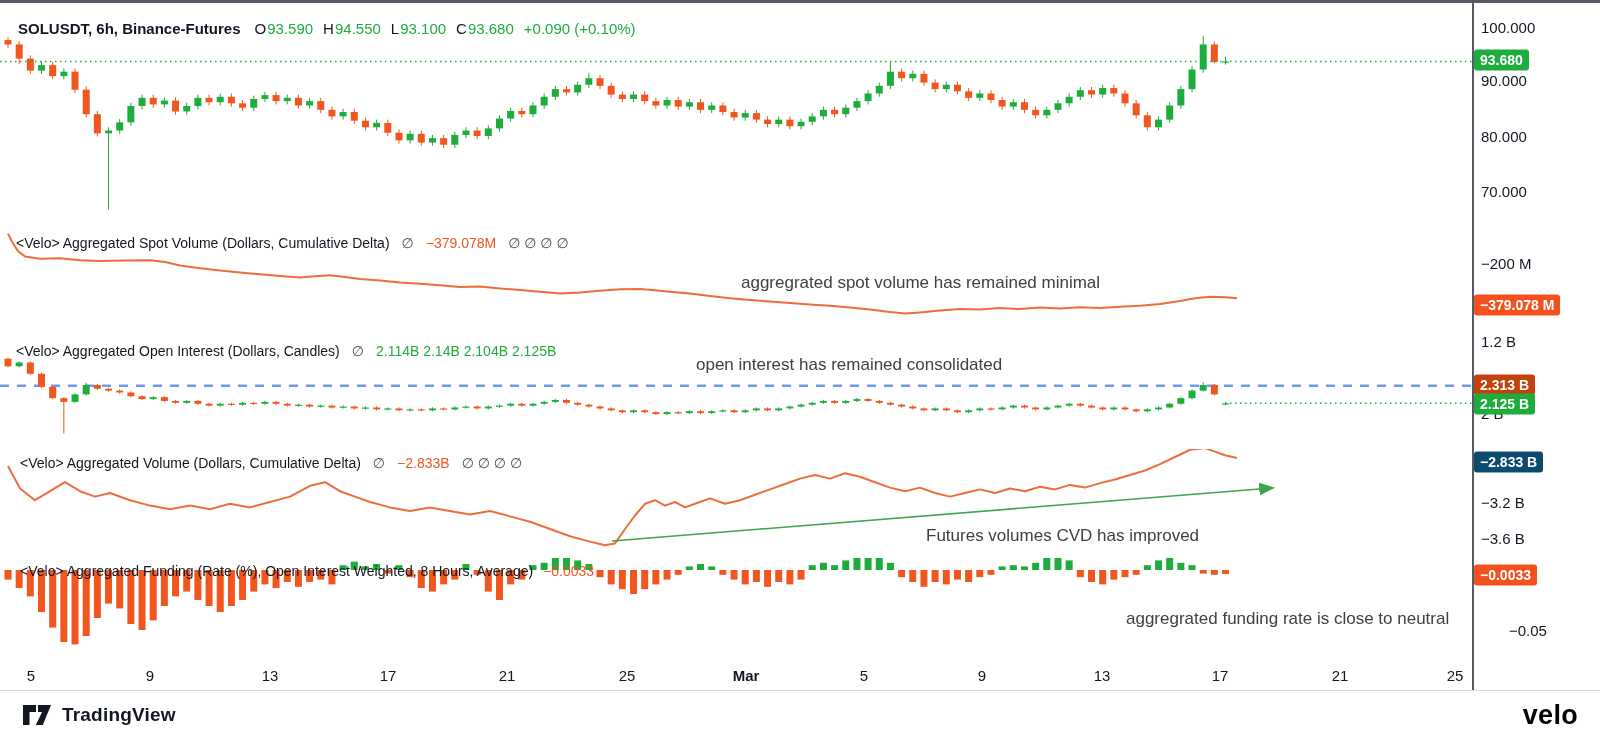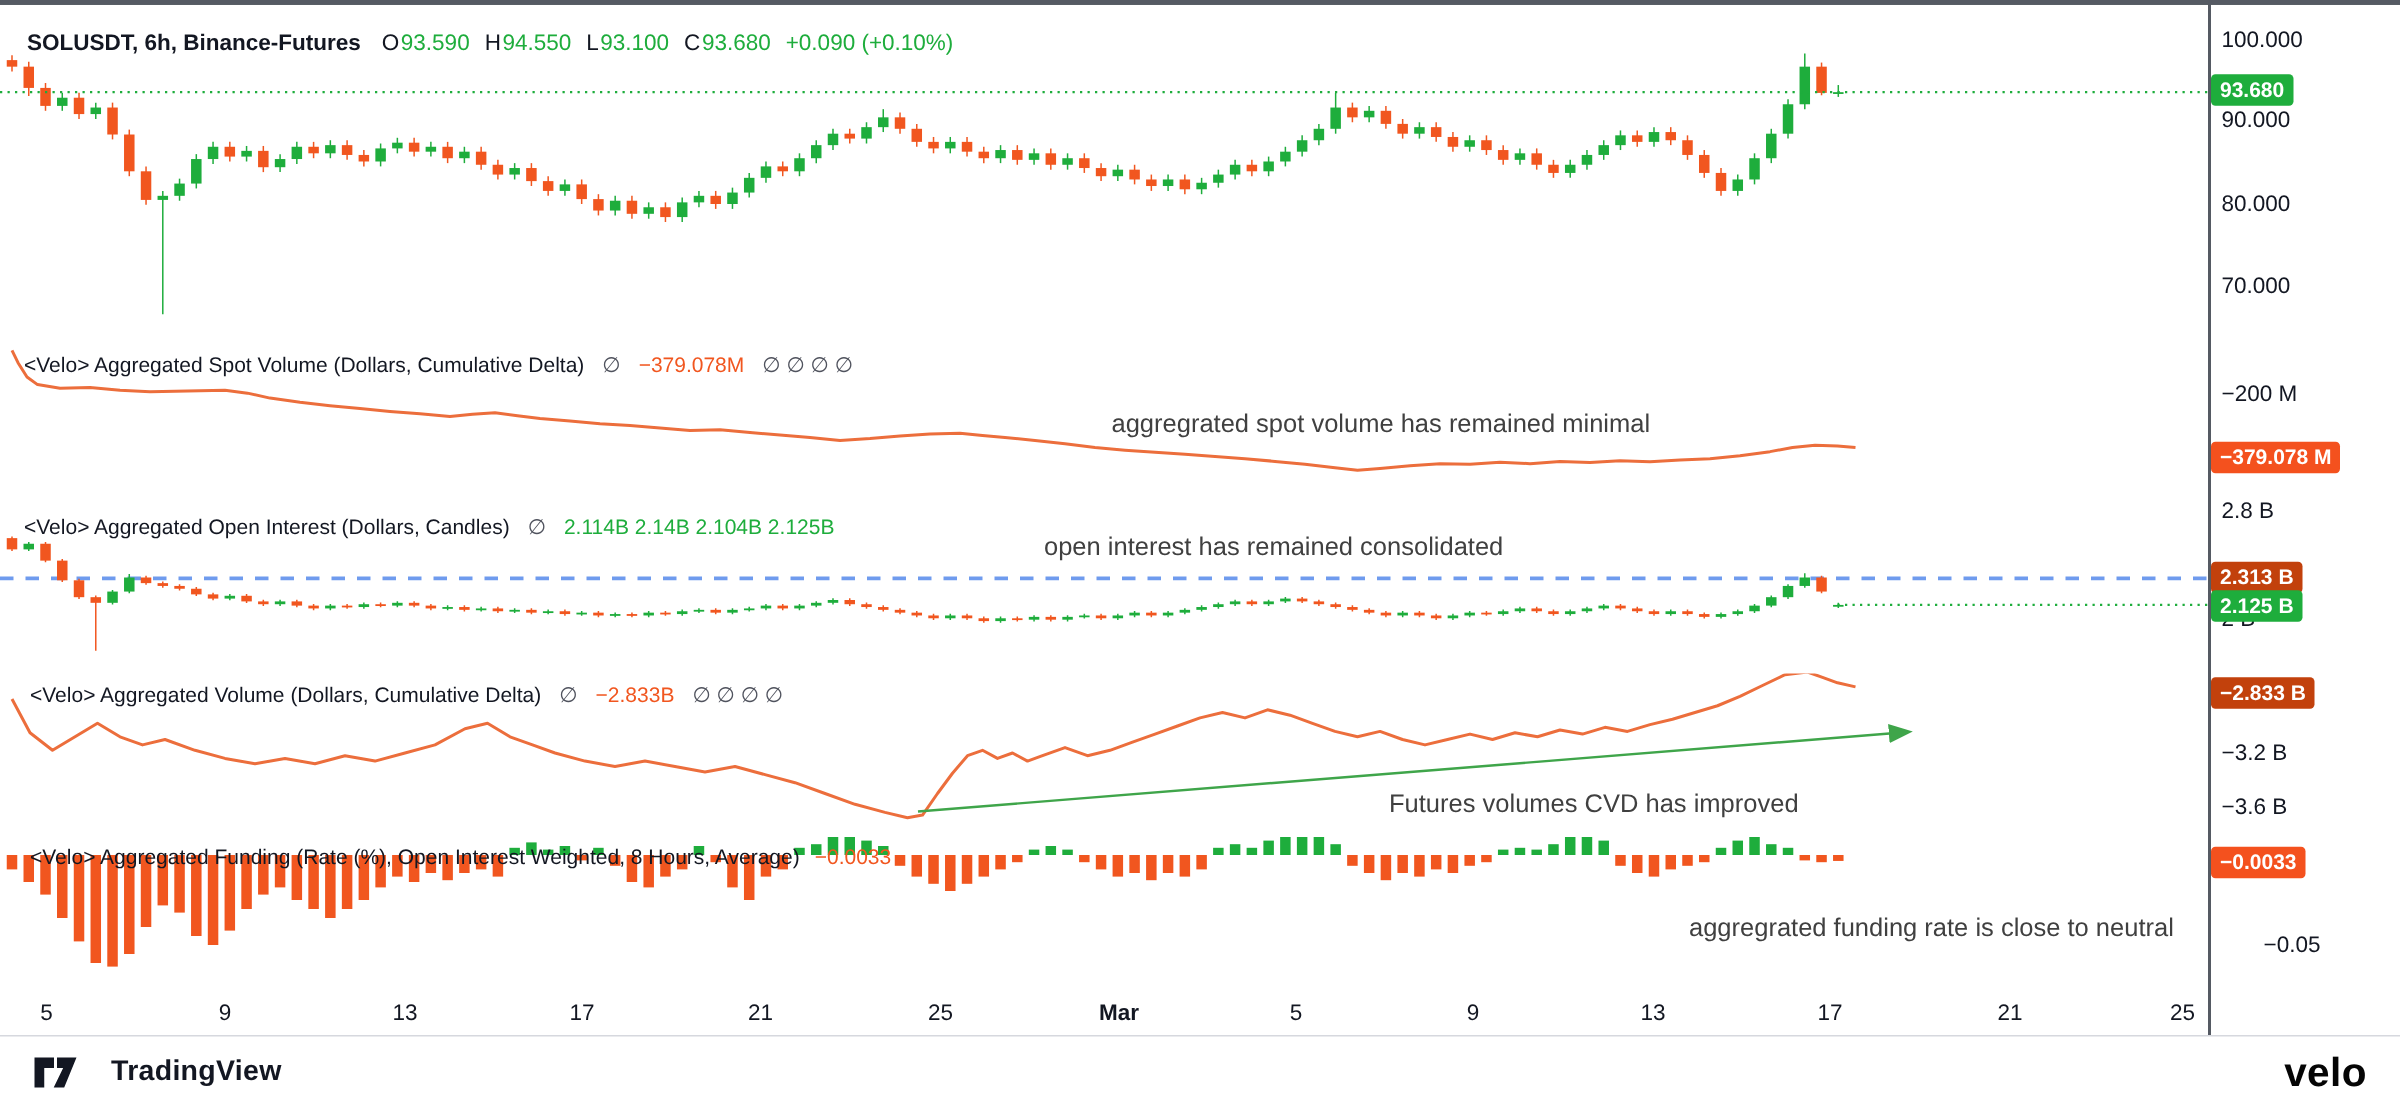--- a/index.html
+++ b/index.html
@@ -16,21 +16,21 @@
          color:#fff;padding:2px 6px 3px 6px;border-radius:3px;z-index:7;white-space:nowrap;}
   .tick{position:absolute;top:667px;transform:translateX(-50%);font-size:15px;color:#131722;z-index:5;}
   .tick.month{font-weight:700;}
   .annotation{position:absolute;font-size:17px;color:#404040;z-index:6;white-space:nowrap;}
   .divider-v{position:absolute;left:1472px;top:0;width:2px;height:690px;background:#555a63;z-index:5;}
   .axis-col{position:absolute;left:1474px;top:0;width:126px;height:690px;z-index:3;}
   .time-col{position:absolute;left:0;top:663px;width:1472px;height:27px;z-index:3;}
   .footer{position:absolute;left:0;top:690px;width:1600px;height:49px;background:#fff;
           border-top:1px solid #d6d8de;display:flex;align-items:center;justify-content:space-between;
           padding:0 22px;box-sizing:border-box;z-index:8;}
-  .tv-wrap{display:flex;align-items:center;gap:22px;}
+  .tv-wrap{display:flex;align-items:center;gap:10px;}
   .tv-text{font-size:19px;font-weight:700;color:#131722;letter-spacing:0.2px;}
   .velo-text{font-size:27px;font-weight:700;color:#050505;letter-spacing:0.3px;}
 </style>
 </head>
 <body>
 
 <div class="root">
   <div class="chart-area">
 
     <svg class="pane" id="svg0" style="top:0" width="1472" height="230" viewBox="0 0 1472 230">
@@ -625,27 +625,27 @@
     <div class="divider-v"></div>
     <div class="axis-col" id="axis-col"></div>
     <div class="time-col" id="time-col"></div>
   <div class="axis-label" style="top: 27px;">100.000</div>
       <div class="axis-label" style="top: 80px;">90.000</div>
       <div class="axis-label" style="top: 136px;">80.000</div>
       <div class="axis-label" style="top: 191px;">70.000</div>
       <div class="badge" style="top: 60px; background: rgb(30, 173, 60);">93.680</div>
       <div class="axis-label" style="top: 263px;">−200 M</div>
       <div class="badge" style="top: 305px; background: rgb(244, 81, 30);">−379.078 M</div>
-      <div class="axis-label" style="top: 341px;">2.8 B</div>
+      <div class="axis-label" style="top: 341px;">1.2 B</div>
       <div class="axis-label" style="top: 413px;">2 B</div>
       <div class="badge" style="top: 385px; background: #c2410c;">2.313 B</div>
       <div class="badge" style="top: 404px; background: rgb(30, 173, 60);">2.125 B</div>
       <div class="axis-label" style="top: 502px;">−3.2 B</div>
       <div class="axis-label" style="top: 538px;">−3.6 B</div>
-      <div class="badge" style="top: 462px; background: #c2410c;">−2.833 B</div>
+      <div class="badge" style="top: 462px; background: #0c4a6e;">−2.833 B</div>
       <div class="axis-label" style="top: 630px; margin-left: 28px;">−0.05</div>
       <div class="badge" style="top: 575px; background: rgb(244, 81, 30);">−0.0033</div>
       <div class="tick" style="left: 31px; top: 667px;">5</div>
       <div class="tick" style="left: 150px; top: 667px;">9</div>
       <div class="tick" style="left: 270px; top: 667px;">13</div>
       <div class="tick" style="left: 388px; top: 667px;">17</div>
       <div class="tick" style="left: 507px; top: 667px;">21</div>
       <div class="tick" style="left: 627px; top: 667px;">25</div>
       <div class="tick month" style="left: 746px; top: 667px;">Mar</div>
       <div class="tick" style="left: 864px; top: 667px;">5</div>

